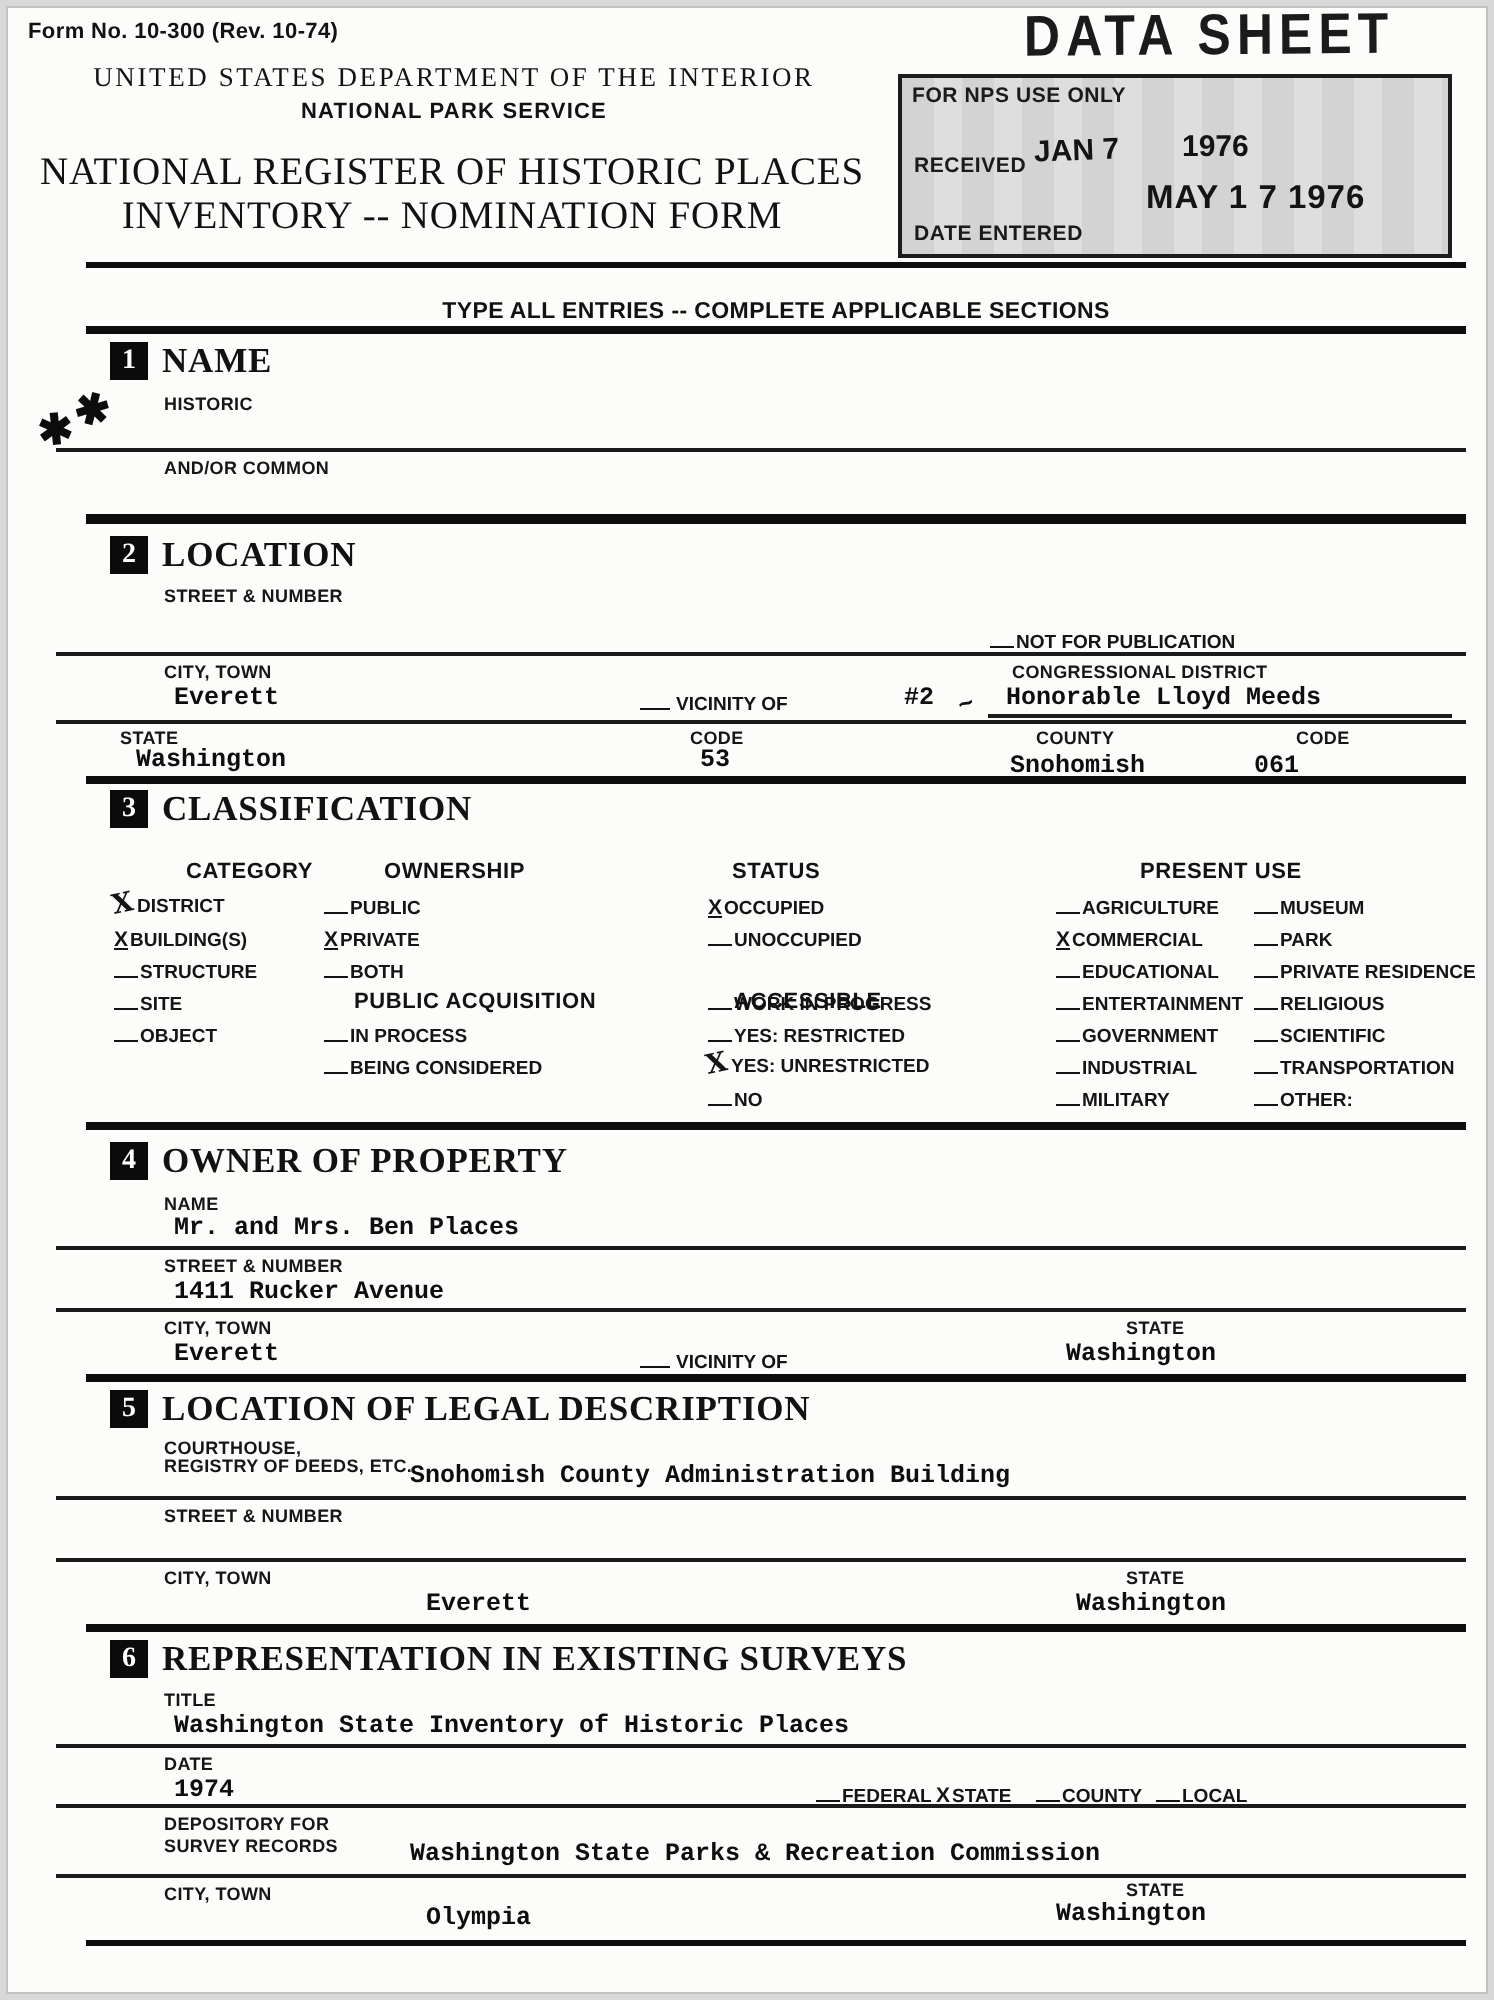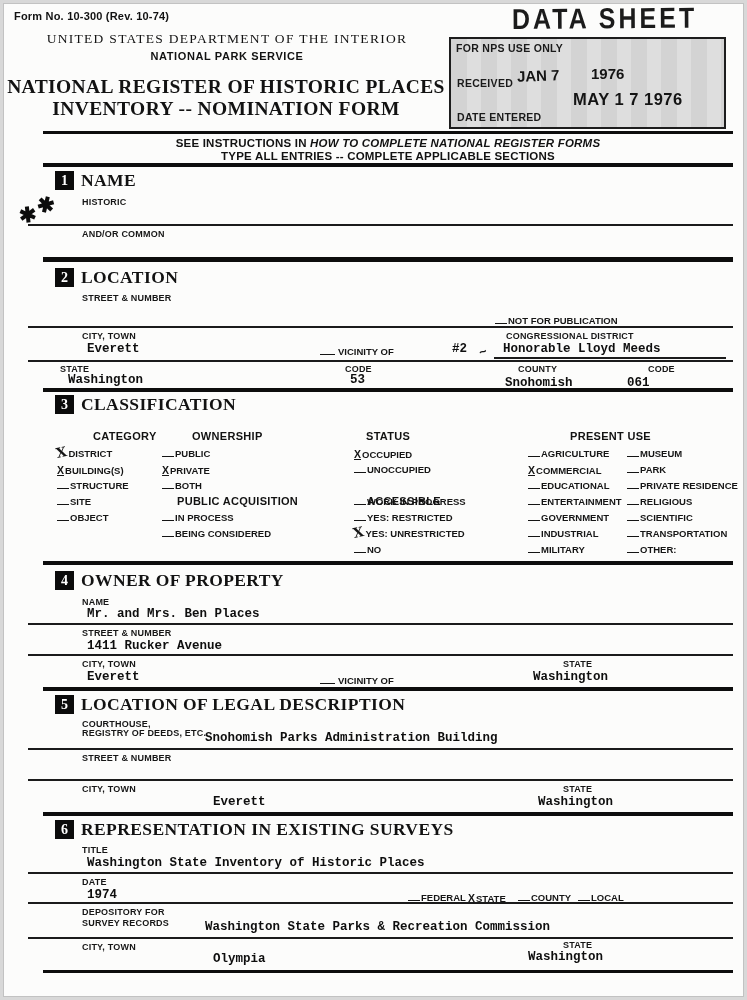--- a/index.html
+++ b/index.html
@@ -3,21 +3,21 @@
 <meta charset="utf-8">
 <style>
   html,body{margin:0;padding:0;background:#cfcfcf;}
   .page{position:relative;width:747px;height:1000px;margin:0 auto;background:#fcfcfb;
         overflow:hidden;color:#121212;box-shadow:inset 0 0 0 3px #d8d8d8, inset 0 0 0 4px #c2c2c2;
         font-family:"Liberation Sans",sans-serif;}
   .abs{position:absolute;}
   .formno{font-size:11px;font-weight:bold;letter-spacing:.2px;}
   .dept{font-family:"Liberation Serif",serif;font-size:13.5px;letter-spacing:1.3px;}
   .agency{font-size:11px;font-weight:bold;letter-spacing:.6px;margin-top:3px;text-align:center;}
-  .btitle{font-family:"Liberation Serif",serif;font-weight:bold;font-size:19.5px;letter-spacing:.4px;line-height:22px;}
+  .btitle{font-family:"Liberation Serif",serif;font-weight:normal;font-size:19.5px;letter-spacing:.4px;line-height:22px;}
   .stamp-big{font-size:25px;font-weight:bold;letter-spacing:3px;transform:scaleY(1.15) rotate(-.4deg);
              color:#1b1b1b;white-space:nowrap;}
   .npsbox{left:449px;top:37px;width:273px;height:88px;border:2.5px solid #1d1d1d;
           background:repeating-linear-gradient(90deg,#d3d3d3 0 16px,#dedede 16px 30px);}
   .npslab{position:absolute;font-size:10.5px;font-weight:bold;letter-spacing:.3px;color:#1a1a1a;}
   .stampline{position:absolute;font-weight:bold;white-space:nowrap;color:#141414;}
   .rule{position:absolute;background:#0d0d0d;}
   .line{position:absolute;height:2px;background:#1b1b1b;}
   .instr{position:absolute;left:43px;width:690px;text-align:center;font-size:11.5px;font-weight:bold;letter-spacing:.2px;}
   .instr i{font-style:italic;}
@@ -59,21 +59,20 @@
   <div class="abs npsbox">
     <div class="npslab" style="left:5px;top:3px">FOR NPS USE ONLY</div>
     <div class="npslab" style="left:6px;top:38px">RECEIVED</div>
     <div class="stampline" style="left:66px;top:28px;font-size:15px;transform:rotate(-2deg)">JAN 7</div>
     <div class="stampline" style="left:140px;top:26px;font-size:15px">1976</div>
     <div class="stampline" style="left:122px;top:51px;font-size:16.5px;letter-spacing:.5px">MAY 1 7 1976</div>
     <div class="npslab" style="left:6px;top:72px">DATE ENTERED</div>
   </div>
 
   <div class="rule" style="left:43px;top:131px;width:690px;height:3px"></div>
-  <div class="instr" style="top:137px"><span>SEE INSTRUCTIONS IN </span><i>HOW TO COMPLETE NATIONAL REGISTER FORMS</i></div>
   <div class="instr" style="top:150px">TYPE ALL ENTRIES -- COMPLETE APPLICABLE SECTIONS</div>
   <div class="rule" style="left:43px;top:163px;width:690px;height:4px"></div>
 
   <div class="sechdr" style="left:55px;top:170px">
     <span class="numbox">1</span>
     <span class="sectitle">NAME</span>
   </div>
   <div class="abs marginmark" style="left:37px;top:193px;transform:rotate(14deg)">✱</div>
   <div class="abs marginmark" style="left:19px;top:203px;transform:rotate(-6deg)">✱</div>
   <div class="lab" style="left:82px;top:197px">HISTORIC</div>
@@ -171,21 +170,21 @@
   <div class="ck" style="left:320px;top:675px"><span class="mk blw"></span><span>VICINITY OF</span></div>
   <div class="val" style="left:533px;top:670px">Washington</div>
   <div class="rule" style="left:43px;top:687px;width:690px;height:4px"></div>
 
   <div class="sechdr" style="left:55px;top:694px">
     <span class="numbox">5</span>
     <span class="sectitle">LOCATION OF LEGAL DESCRIPTION</span>
   </div>
   <div class="lab" style="left:82px;top:719px">COURTHOUSE,</div>
   <div class="lab" style="left:82px;top:728px">REGISTRY OF DEEDS, ETC.</div>
-  <div class="val" style="left:205px;top:731px">Snohomish Parks Administration Building</div>
+  <div class="val" style="left:205px;top:731px">Snohomish County Administration Building</div>
   <div class="line" style="left:28px;top:748px;width:705px"></div>
   <div class="lab" style="left:82px;top:753px">STREET &amp; NUMBER</div>
   <div class="val" style="left:205px;top:762px"></div>
   <div class="line" style="left:28px;top:779px;width:705px"></div>
   <div class="lab" style="left:82px;top:784px">CITY, TOWN</div>
   <div class="lab" style="left:563px;top:784px">STATE</div>
   <div class="val" style="left:213px;top:795px">Everett</div>
   <div class="val" style="left:538px;top:795px">Washington</div>
   <div class="rule" style="left:43px;top:812px;width:690px;height:4px"></div>
 

